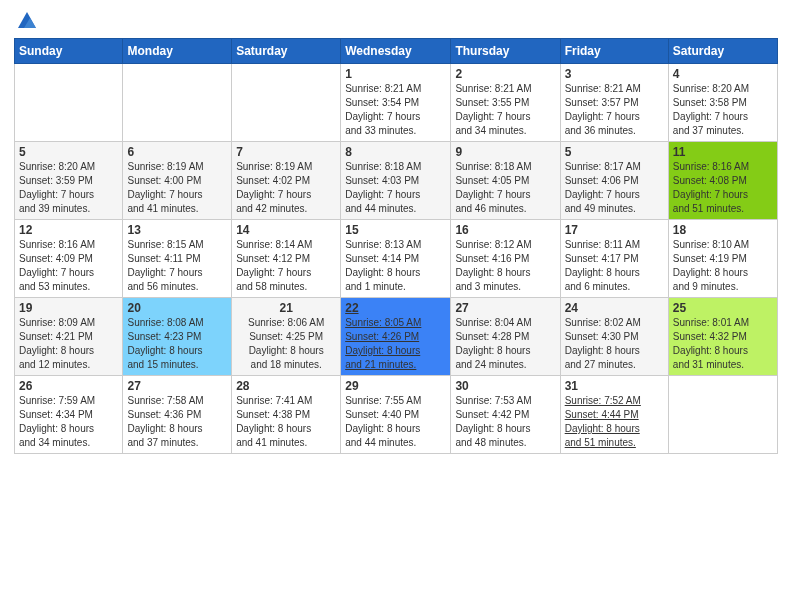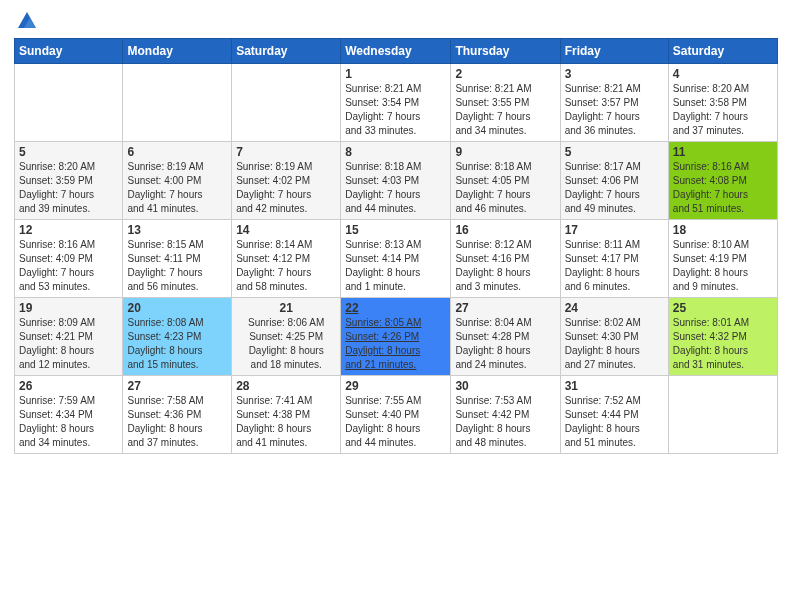--- a/index.html
+++ b/index.html
@@ -354,21 +354,21 @@
           </td>
           <td>
             <span class="day-number">30</span>
             <div class="day-info" style="white-space: pre-line;">Sunrise: 7:53 AM
 Sunset: 4:42 PM
 Daylight: 8 hours
 and 48 minutes.</div>
           </td>
           <td>
             <span class="day-number">31</span>
-            <div class="day-info" style="white-space: pre-line;">Sunrise: 7:52 AM
+            <div class="day-info" style="white-space: pre-line; text-decoration: underline;">Sunrise: 7:52 AM
 Sunset: 4:44 PM
 Daylight: 8 hours
 and 51 minutes.</div>
           </td>
           <td class="empty-cell"></td>
         </tr>
       </tbody>
   </table>
 </div>
 

